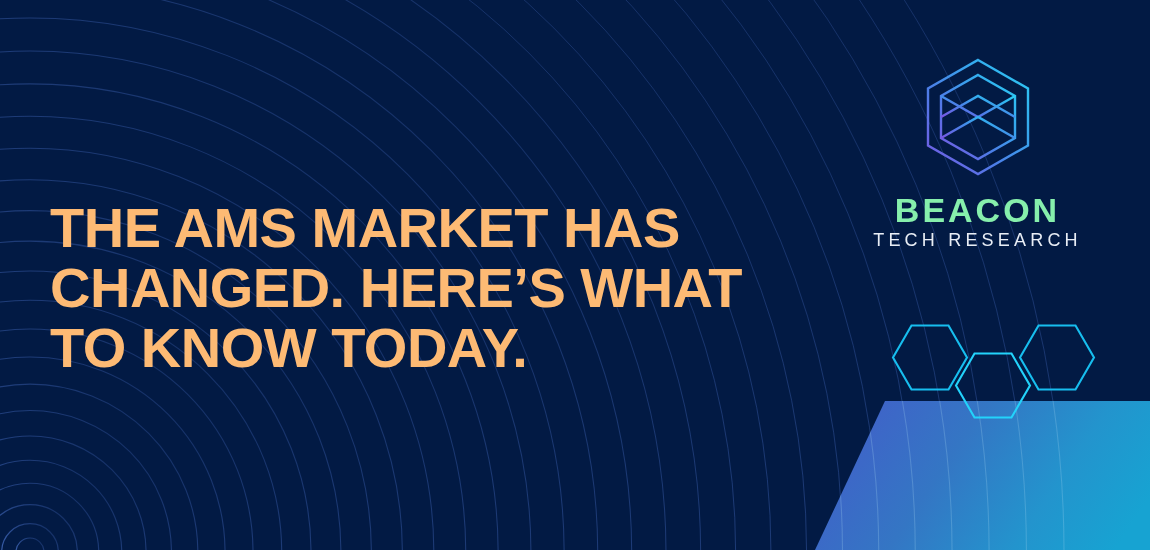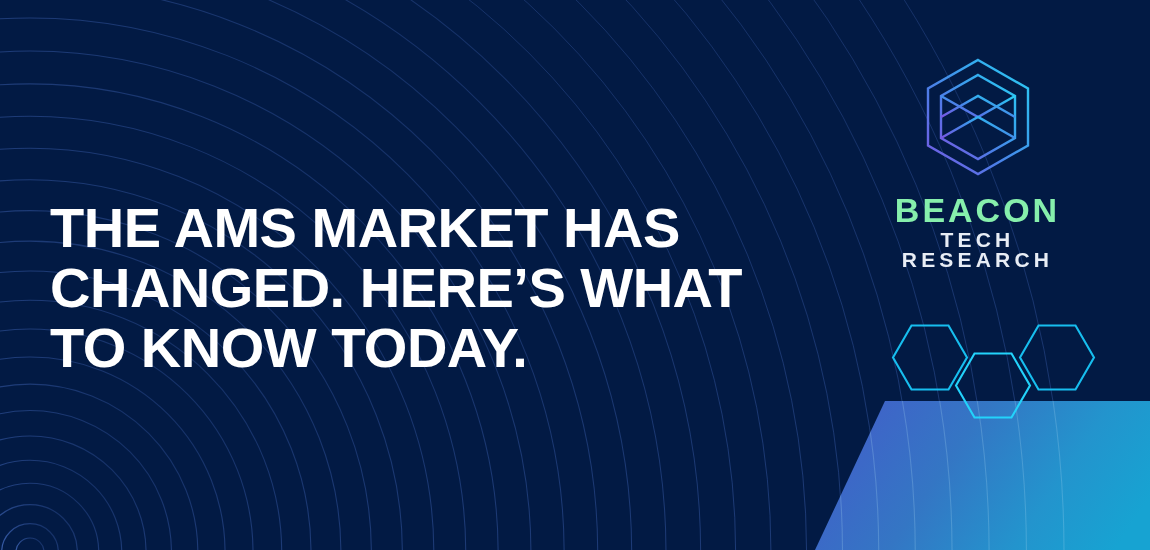--- a/index.html
+++ b/index.html
@@ -27,21 +27,21 @@
     left: 0; top: 0;
     width: 1150px;
     height: 550px;
     pointer-events: none;
   }
   #headline {
     position: absolute;
     left: 50px;
     top: 160px;
     width: 790px;
-    color: #ffffff;
+    color: #fdba74;
     font-size: 56px;
     line-height: 60px;
     font-weight: 700;
     letter-spacing: -0.5px;
     text-transform: uppercase;
     white-space: pre-line;
   }
   #logo-block {
     position: absolute;
     left: 870px;
@@ -61,22 +61,22 @@
     color: #86efac;
     font-size: 34px;
     font-weight: 700;
     letter-spacing: 3px;
     line-height: 38px;
   }
   #logo-tagline {
     display: block;
     margin-top: 1px;
     color: #E8EDF5;
-    font-size: 21px;
-    font-weight: 700;
+    font-size: 18px;
+    font-weight: 400;
     letter-spacing: 4.2px;
     line-height: 20px;
   }
 </style>
 </head>
 <body>
 
 <div id="banner">
 
   <svg id="bg-waves" viewBox="0 0 1150 550" preserveAspectRatio="none" aria-hidden="true">

